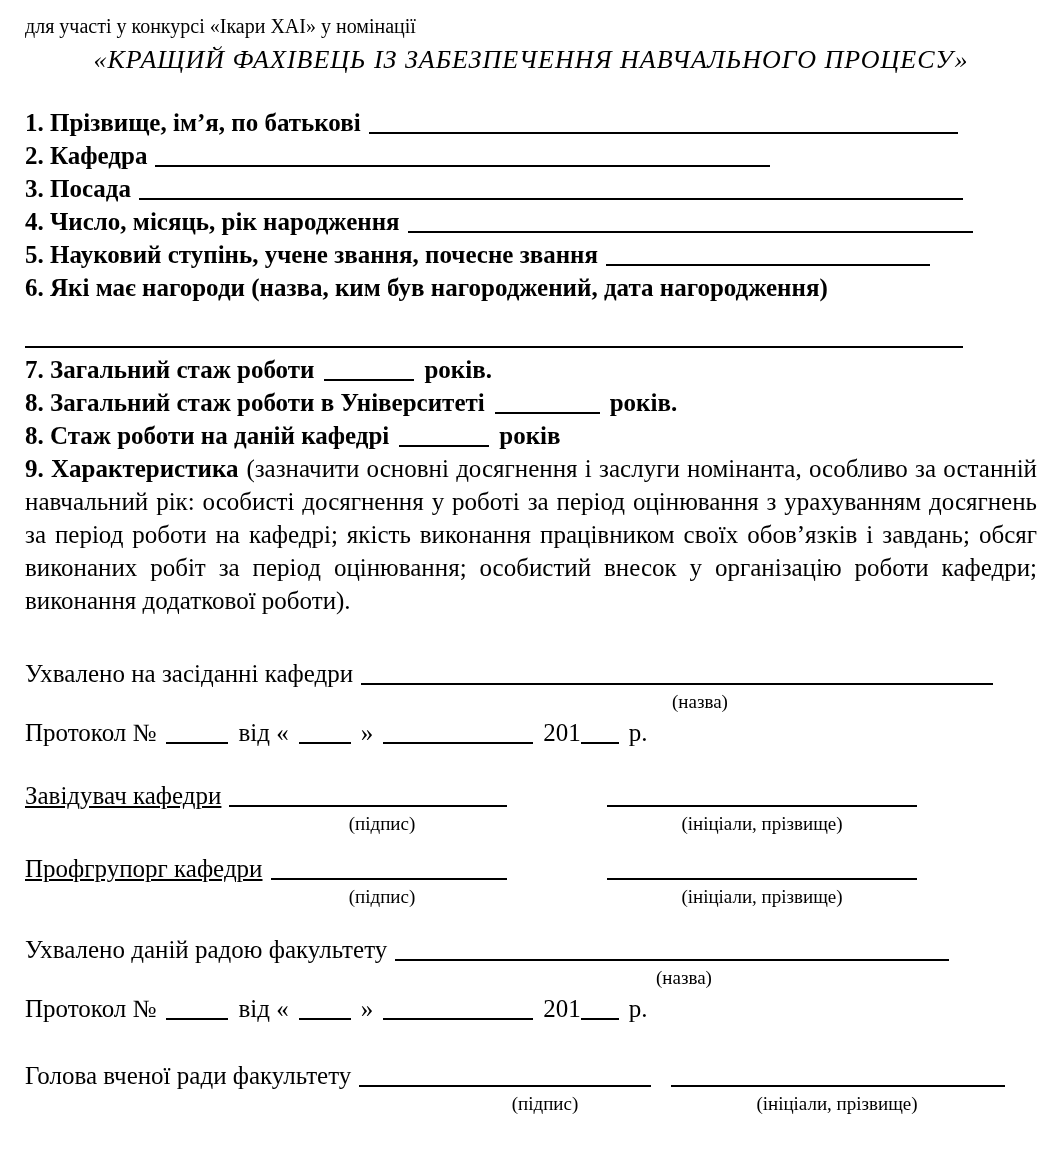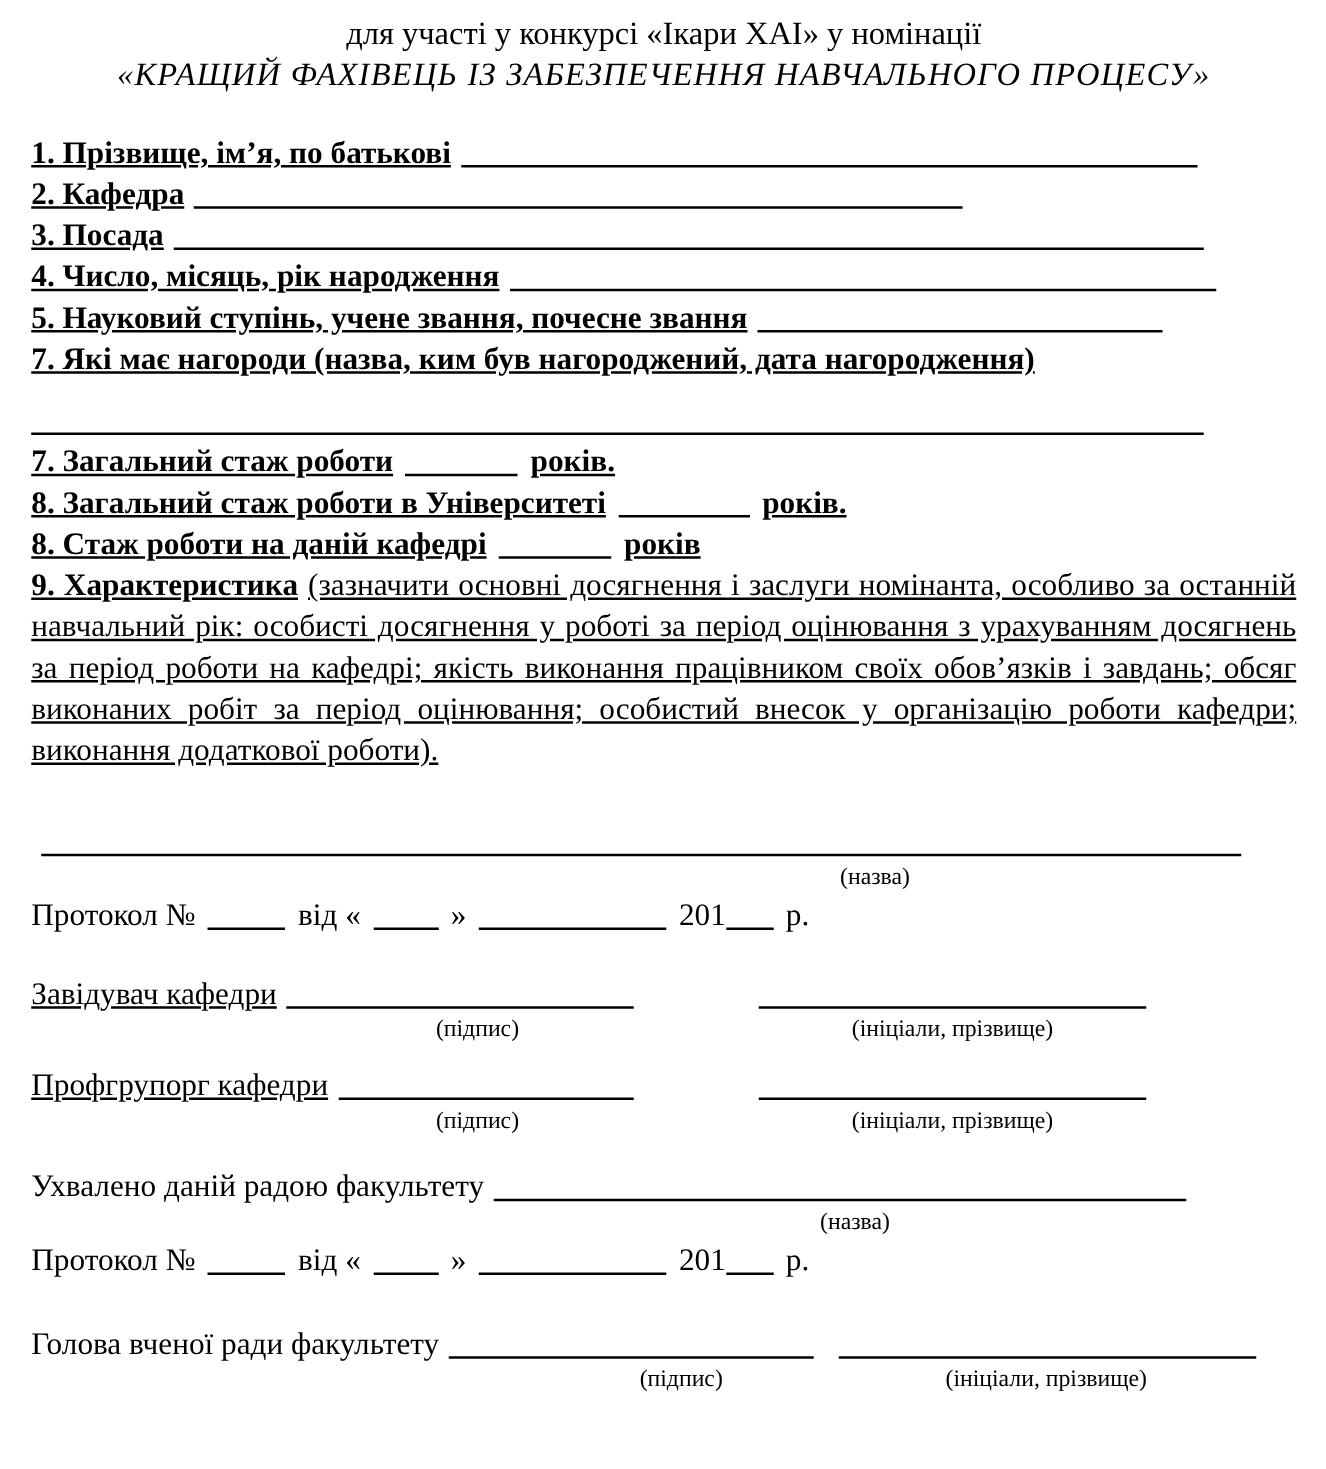--- a/index.html
+++ b/index.html
@@ -10,41 +10,41 @@
     color: #000;
     font-family: "Liberation Serif", "DejaVu Serif", serif;
   }
   .page { padding: 10px 24px 0 25px; }
 
   
   .doc-title {
     text-align: center; font-weight: bold;
     font-size: 29px; line-height: 36px; letter-spacing: 2px;
   }
-  .doc-sub { text-align: center; font-size: 26px; line-height: 33px; }
+  .doc-sub { font-size: 20px; line-height: 33px; }
   .doc-nom { text-align: center; font-size: 26px; line-height: 33px; letter-spacing: 1px; white-space: nowrap; font-style: italic; }
 
   
   .line {
     display: flex; align-items: flex-end;
     font-size: 25px; line-height: 33px; min-height: 33px;
     white-space: nowrap;
   }
   .bold { font-weight: bold; }
   .fill {
     flex: 1 1 auto; align-self: flex-end;
     border-bottom: 2px solid #000;
     margin: 0 0 5px 8px; height: 1px;
   }
   .blank {
     display: inline-block; align-self: flex-end;
     border-bottom: 2px solid #000;
     margin: 0 10px 5px 10px; height: 1px;
   }
-  .list { margin-top: 30px; text-decoration: underline; }
+  .list { margin-top: 30px; }
 
   .para {
     margin: 0; font-size: 25px; line-height: 33px;
     text-align: justify;
   }
   .para b { padding-right: 8px; }
 
   .hint { font-size: 19px; line-height: 24px; text-align: center; }
   .hintrow { display: flex; }
 
@@ -75,21 +75,21 @@
     </div>
     <div class="line" style="margin-right:64px">
       <span class="bold">4. Число, місяць, рік народження</span>
       <span class="fill"></span>
     </div>
     <div class="line" style="margin-right:107px">
       <span class="bold">5. Науковий ступінь, учене звання, почесне звання</span>
       <span class="fill"></span>
     </div>
     <div class="line">
-      <span class="bold">7. Які має нагороди (назва, ким був нагороджений, дата нагородження)</span>
+      <span class="bold">6. Які має нагороди (назва, ким був нагороджений, дата нагородження)</span>
     </div>
     <div class="line" style="margin:16px 74px 0 0">
       <span class="fill" style="margin-left:0"></span>
     </div>
     <div class="line">
       <span class="bold">7. Загальний стаж роботи</span>
       <span class="blank" style="width:90px"></span>
       <span class="bold">років.</span>
     </div>
     <div class="line">
@@ -102,20 +102,21 @@
       <span class="blank" style="width:90px"></span>
       <span class="bold">років</span>
     </div>
     <p class="para">
       <b>9. Характеристика</b><span>(зазначити основні досягнення і заслуги номінанта, особливо за останній навчальний рік: особисті досягнення у роботі за період оцінювання з урахуванням досягнень за період роботи на кафедрі; якість виконання працівником своїх обов’язків і завдань; обсяг виконаних робіт за період оцінювання; особистий внесок у організацію роботи кафедри; виконання додаткової роботи).</span>
     </p>
   </div>
 
   <div>
     <div class="line" style="margin:40px 44px 0 0">
+      <span>Ухвалено на засіданні кафедри</span>
       <span class="fill"></span>
     </div>
     <div class="hintrow">
       <span class="hint" style="margin-left:600px;width:150px">(назва)</span>
     </div>
     <div class="line" style="margin-top:2px">
       <span>Протокол №</span>
       <span class="blank" style="width:62px"></span>
       <span>від «</span>
       <span class="blank" style="width:52px"></span>

